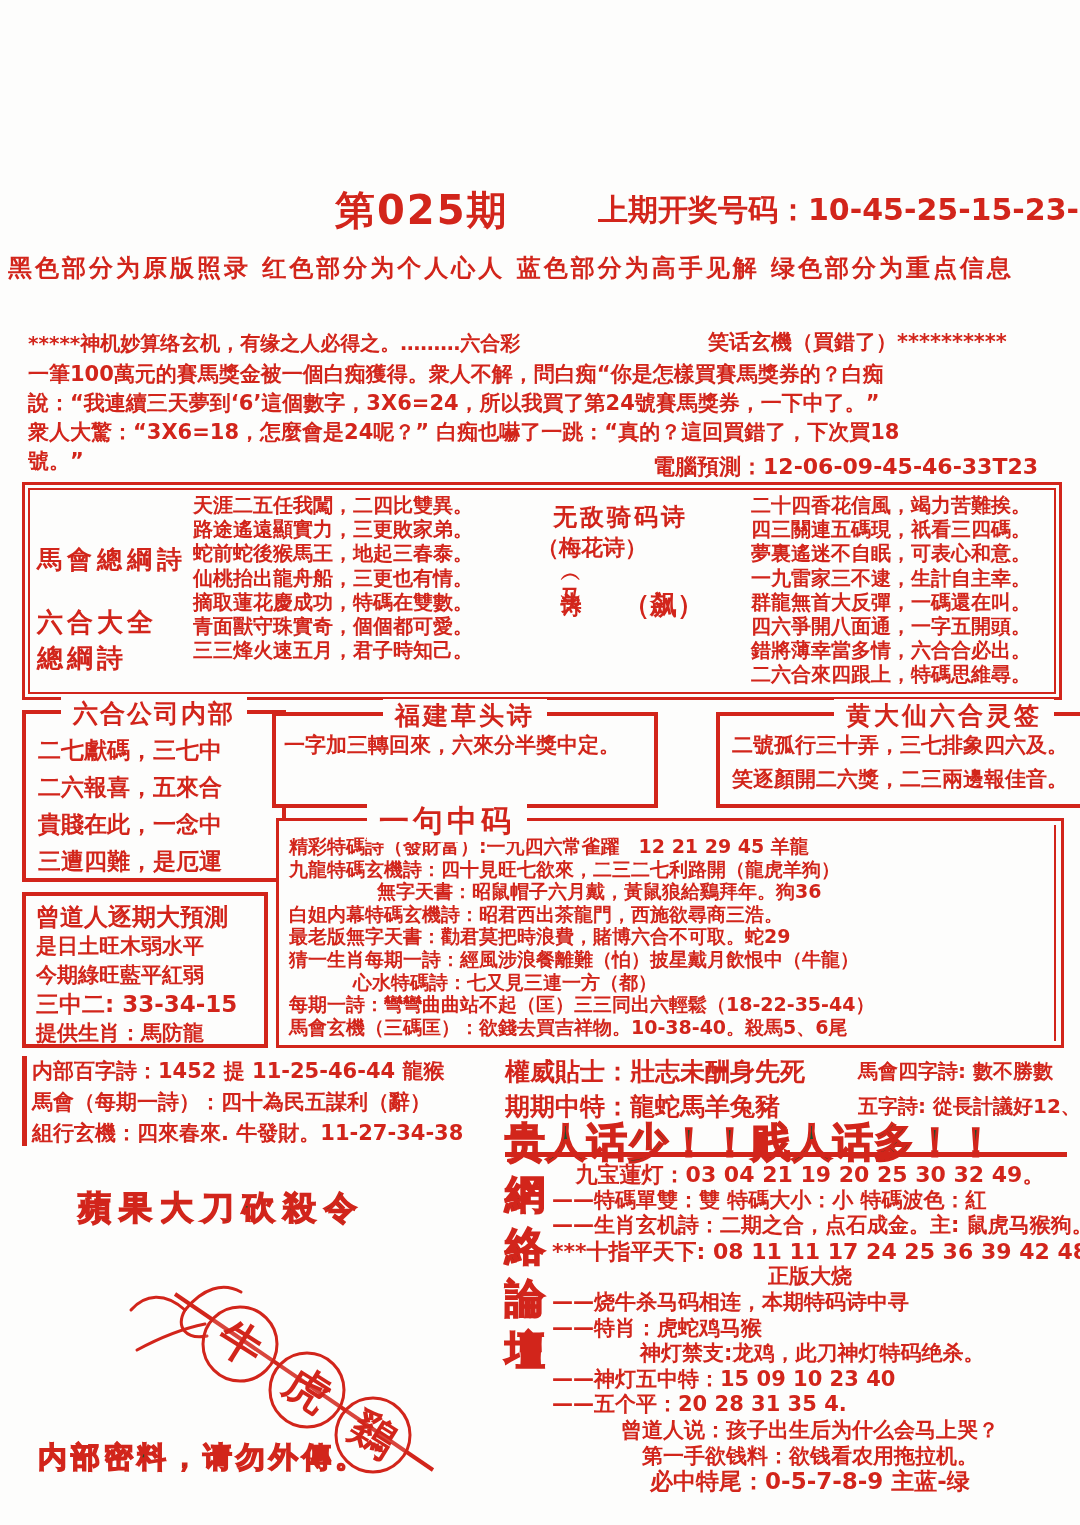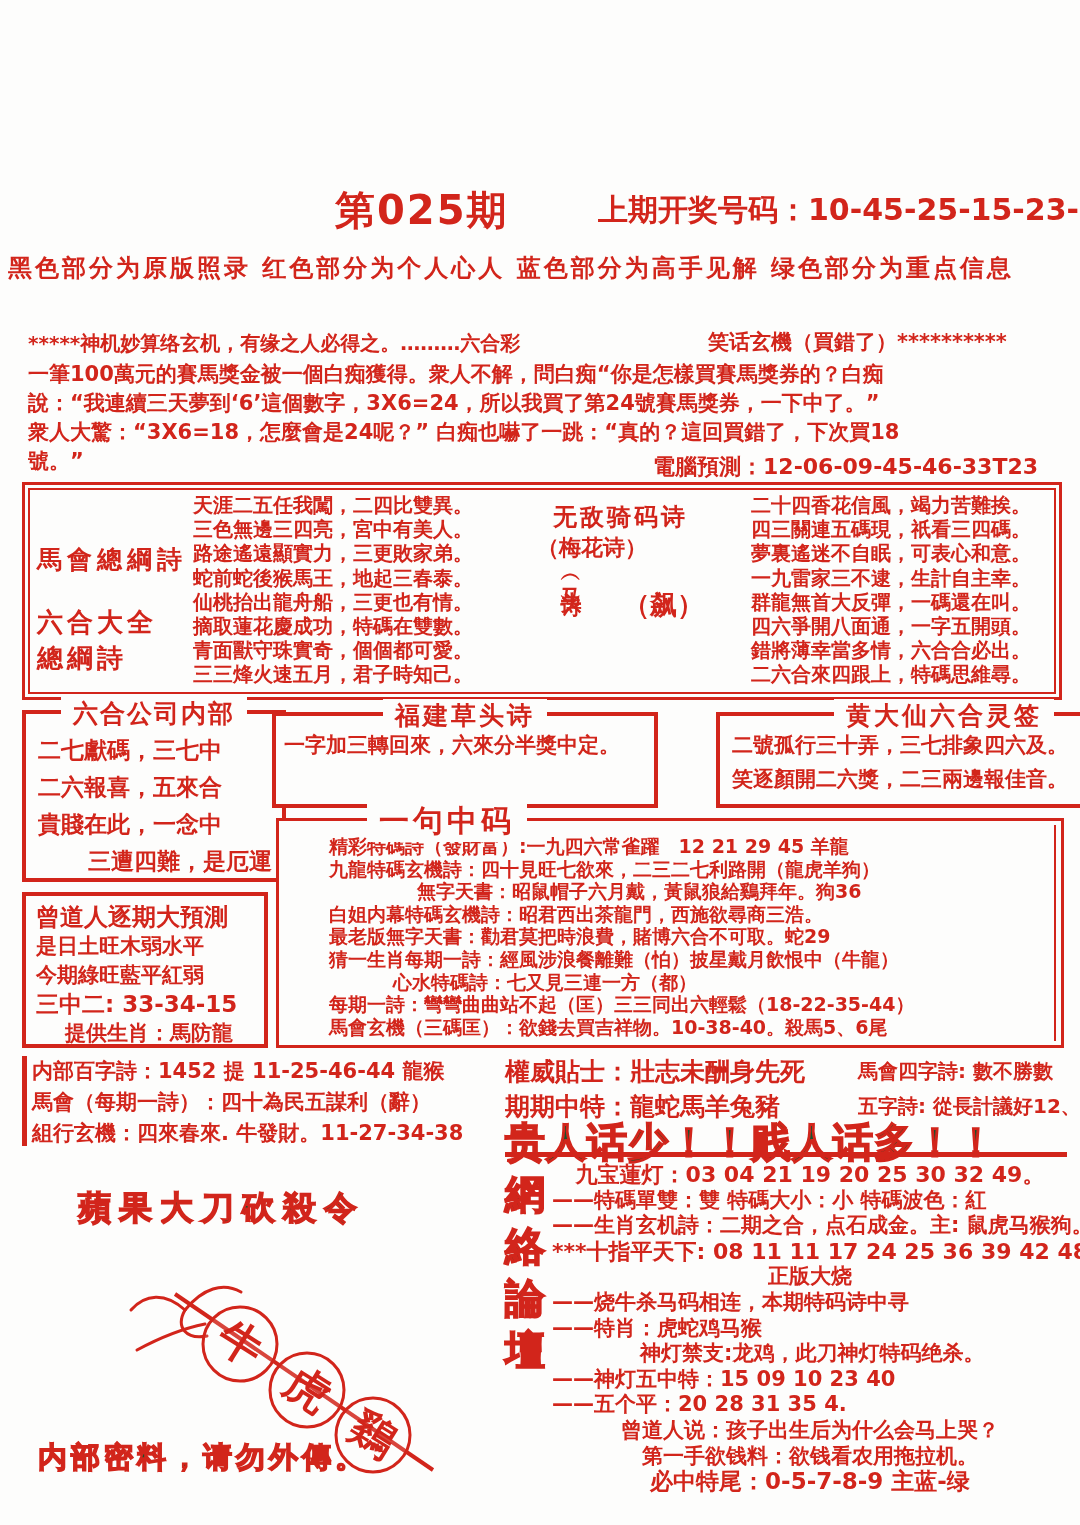--- a/index.html
+++ b/index.html
@@ -52,21 +52,20 @@
 
   <div class="abs dbl" style="left:22px;top:482px;width:1040px;height:218px;">
     <div class="dbl-inner"></div>
 
     <div class="abs nowrap" style="left:12px;top:46px;font-size:25px;letter-spacing:5px;margin-top:12px;">馬會總綱詩</div>
     <div class="abs nowrap" style="left:12px;top:120px;font-size:26px;letter-spacing:4px;">六合大全</div>
     <div class="abs nowrap" style="left:12px;top:156px;font-size:26px;letter-spacing:4px;">總綱詩</div>
 
     <div class="abs" style="left:168px;top:8px;">
       <div class="poem-line">天涯二五任我闖，二四比雙異。</div>
-      <div class="poem-line">三色無邊三四亮，宮中有美人。</div>
       <div class="poem-line">路途遙遠顯實力，三更敗家弟。</div>
       <div class="poem-line">蛇前蛇後猴馬王，地起三春泰。</div>
       <div class="poem-line">仙桃抬出龍舟船，三更也有情。</div>
       <div class="poem-line">摘取蓮花慶成功，特碼在雙數。</div>
       <div class="poem-line">青面獸守珠實奇，個個都可愛。</div>
       <div class="poem-line">三三烽火速五月，君子時知己。</div>
     </div>
 
     <div class="abs nowrap" style="left:528px;top:16px;font-size:24px;letter-spacing:3px;">无敌骑码诗</div>
     <div class="abs nowrap" style="left:512px;top:48px;font-size:22px;">（梅花诗）</div>
@@ -84,40 +83,40 @@
       <div class="poem-line">二六合來四跟上，特碼思維尋。</div>
     </div>
   </div>
 
   <div class="abs box" style="left:22px;top:710px;width:264px;height:172px;">
     <div class="box-title" style="font-size:25px;letter-spacing:2px;">六合公司内部</div>
     <div style="padding:18px 10px 0 12px;">
       <div class="nowrap" style="font-size:23px;line-height:37px;">二七獻碼，三七中</div>
       <div class="nowrap" style="font-size:23px;line-height:37px;">二六報喜，五來合</div>
       <div class="nowrap" style="font-size:23px;line-height:37px;">貴賤在此，一念中</div>
-      <div class="nowrap" style="font-size:23px;line-height:37px;text-align:right;">三遭四難，是厄運</div>
+      <div class="nowrap" style="font-size:23px;line-height:37px;">三遭四難，是厄運</div>
     </div>
   </div>
 
   <div class="abs box" style="left:272px;top:712px;width:386px;height:96px;">
     <div class="box-title" style="font-size:25px;letter-spacing:3px;">福建草头诗</div>
     <div style="padding:12px 6px 0 8px;">
       <div class="nowrap" style="font-size:21px;line-height:34px;">一字加三轉回來，六來分半獎中定。</div>
     </div>
   </div>
 
   <div class="abs box" style="left:676px;top:712px;width:456px;height:96px;margin-left:40px;">
     <div class="box-title" style="font-size:25px;letter-spacing:3px;">黄大仙六合灵签</div>
     <div style="padding:12px 6px 0 12px;">
       <div class="nowrap" style="font-size:21px;line-height:34px;">二號孤行三十弄，三七排象四六及。</div>
       <div class="nowrap" style="font-size:21px;line-height:34px;">笑逐顏開二六獎，二三兩邊報佳音。</div>
     </div>
   </div>
 
-  <div class="abs box" style="left:276px;top:818px;width:788px;height:230px;border-width:3px;padding-left:40px;">
+  <div class="abs box" style="left:276px;top:818px;width:788px;height:230px;border-width:3px;">
     <div class="abs" style="right:5px;top:4px;bottom:4px;width:2px;background:var(--red);"></div>
     <div class="box-title" style="left:88px;transform:none;font-size:30px;letter-spacing:4px;top:-20px;">一句中码</div>
     <div style="padding:14px 8px 0 10px;">
       <div class="yj-line">精彩特碼詩（發財富）:一九四六常雀躍　12 21 29 45 羊龍</div>
       <div class="yj-line">九龍特碼玄機詩：四十見旺七欲來，二三二七利路開（龍虎羊狗）</div>
       <div class="yj-line fl-ind">無字天書：昭鼠帽子六月戴，黃鼠狼給鷄拜年。狗36</div>
       <div class="yj-line">白姐内幕特碼玄機詩：昭君西出茶龍門，西施欲尋商三浩。</div>
       <div class="yj-line">最老版無字天書：勸君莫把時浪費，賭博六合不可取。蛇29</div>
       <div class="yj-line">猜一生肖每期一詩：經風涉浪餐離難（怕）披星戴月飲恨中（牛龍）</div>
       <div class="yj-line" style="padding-left:64px;">心水特碼詩：七又見三連一方（都）</div>
@@ -125,21 +124,21 @@
       <div class="yj-line">馬會玄機（三碼匡）：欲錢去買吉祥物。10-38-40。殺馬5、6尾</div>
     </div>
   </div>
 
   <div class="abs box" style="left:22px;top:892px;width:246px;height:156px;">
     <div style="padding:6px 0 0 10px;">
       <div class="nowrap" style="font-size:24px;line-height:30px;">曾道人逐期大預測</div>
       <div class="nowrap" style="font-size:21px;line-height:29px;">是日土旺木弱水平</div>
       <div class="nowrap" style="font-size:21px;line-height:29px;">今期綠旺藍平紅弱</div>
       <div class="nowrap" style="font-size:23px;line-height:29px;">三中二: 33-34-15</div>
-      <div class="nowrap" style="font-size:21px;line-height:29px;margin-left:29px;">提供生肖：馬防龍</div>
+      <div class="nowrap" style="font-size:21px;line-height:29px;">提供生肖：馬防龍</div>
     </div>
   </div>
 
   <div class="abs" style="left:22px;top:1056px;width:5px;height:90px;background:var(--red);"></div>
   <div class="abs" style="left:32px;top:1056px;">
     <div class="nowrap" style="font-size:21px;line-height:31px;">内部百字詩：1452 提 11-25-46-44 龍猴</div>
     <div class="nowrap" style="font-size:21px;line-height:31px;">馬會（每期一詩）：四十為民五謀利（辭）</div>
     <div class="nowrap" style="font-size:21px;line-height:31px;">組行玄機：四來春來. 牛發財。11-27-34-38</div>
   </div>
 

